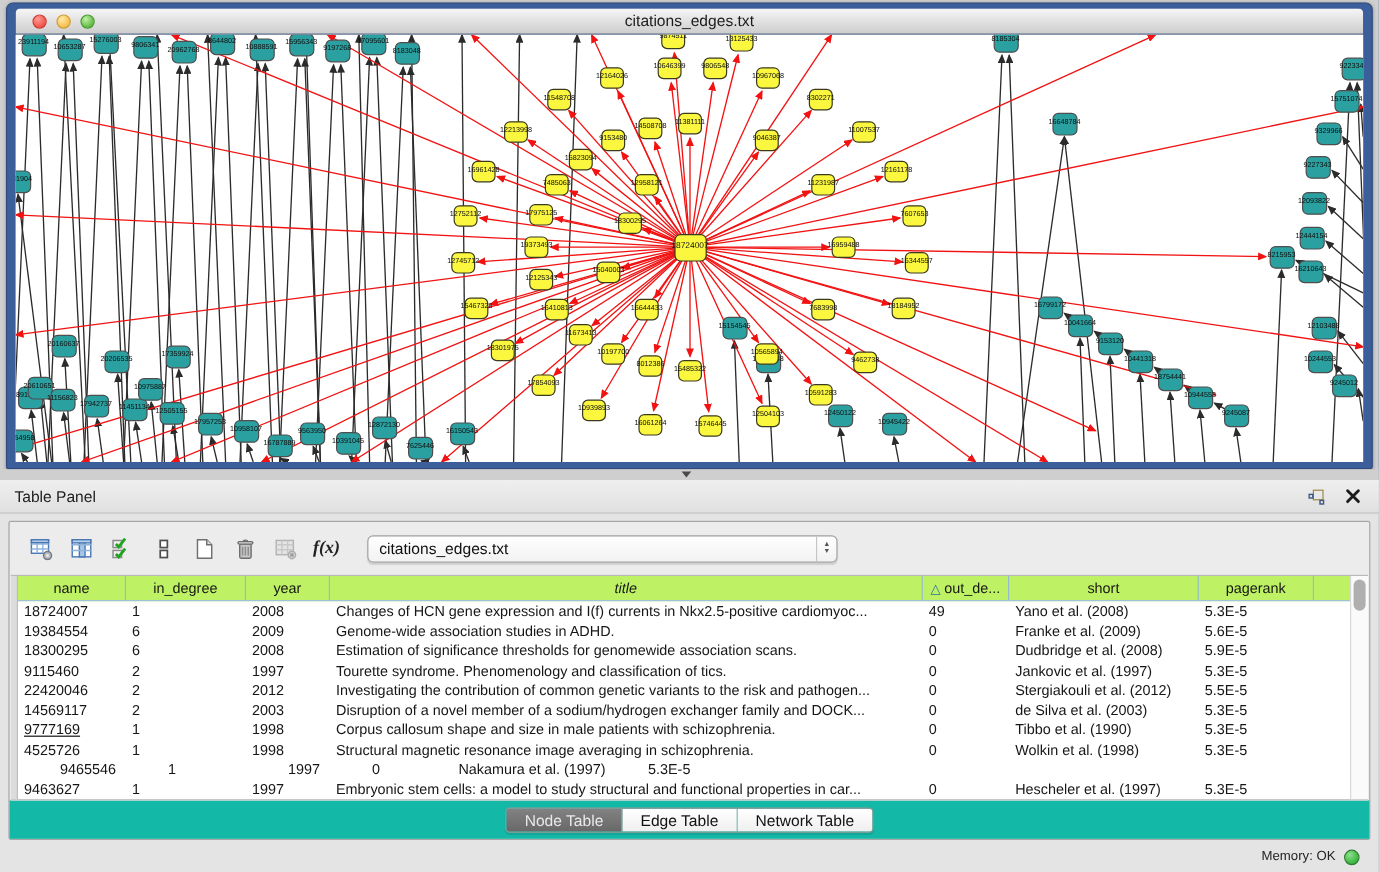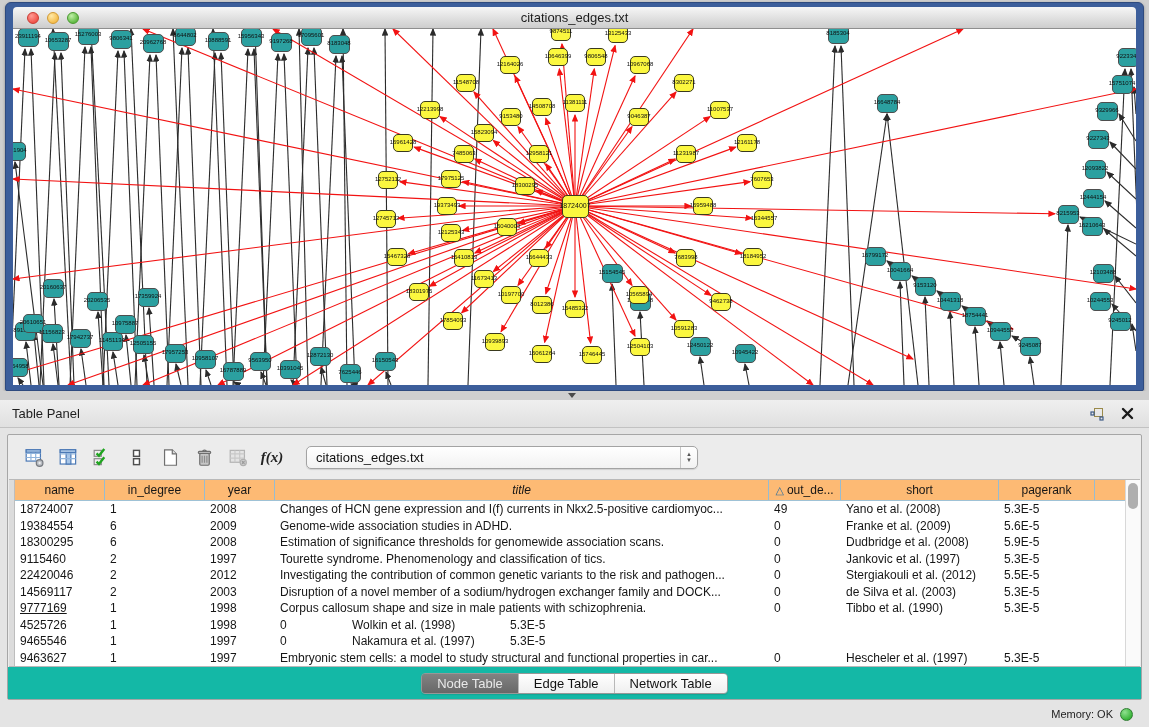--- a/index.html
+++ b/index.html
@@ -49,21 +49,21 @@
   .fx-btn { font-family:"Liberation Serif", serif; font-style:italic; font-size:15px; color:#222; font-weight:bold; }
   .combo { margin-left:14px; width:392px; height:23px; background:linear-gradient(#FFFFFF,#F2F2F2);
     border:1px solid #A3A3A3; border-radius:5px; display:flex; align-items:center; box-shadow:0 1px 1px rgba(0,0,0,.12); }
   .combo .val { flex:1; font-size:13px; color:#111; padding-left:9px; }
   .combo .stepper { width:17px; height:100%; border-left:1px solid #C6C6C6; display:flex; flex-direction:column;
     align-items:center; justify-content:center; font-size:6px; color:#555; line-height:6px; }
 
   .table-wrap { flex:1; position:relative; margin:0 1px; background:#FFFFFF; border-top:1px solid #B9B9B9; border-bottom:1px solid #B9B9B9; display:flex; }
   .row-strip { width:6px; background:#DCDCDC; border-right:1px solid #BDBDBD; }
   .tbl { flex:1; overflow:hidden; position:relative; }
-  .tbl-header { display:flex; height:21px; background:#fdba74; border-bottom:1px solid #9FC2D6; }
+  .tbl-header { display:flex; height:21px; background:#bef264; border-bottom:1px solid #9FC2D6; }
   .th { font-size:12px; color:#161616; text-align:center; line-height:20px; border-right:1px solid #97BCD1;
     overflow:hidden; white-space:nowrap; }
   .th .sort { color:#2F6F9F; font-size:11px; margin-right:3px; }
   .tr { display:flex; height:16.5px; }
   .td { font-size:12px; color:#161616; line-height:16.5px; padding-left:5px; overflow:hidden; white-space:nowrap; }
   .vscroll { width:15px; background:#FAFAFA; border-left:1px solid #D8D8D8; position:relative; }
   .vthumb { position:absolute; left:2px; top:3px; width:10px; height:26px; background:#AFAFAF; border-radius:6px; }
 
   .tabs-bar { height:32px; display:flex; align-items:center; justify-content:center; background:#14b8a6; }
   .seg { display:flex; border:1px solid #979797; border-radius:4px; overflow:hidden; box-shadow:0 1px 1px rgba(0,0,0,.1); }
@@ -734,26 +734,27 @@
               <div class="td" style="width: 70px;">1998</div>
               <div class="td" style="width: 494px;">Corpus callosum shape and size in male patients with schizophrenia.</div>
               <div class="td" style="width: 72px;">0</div>
               <div class="td" style="width: 158px;">Tibbo et al. (1990)</div>
               <div class="td" style="width: 96px;">5.3E-5</div>
             </div>
             <div class="tr">
               <div class="td" style="width: 90px;">4525726</div>
               <div class="td" style="width: 100px;">1</div>
               <div class="td" style="width: 70px;">1998</div>
+              <div class="td" style="width: 494px;">Structural magnetic resonance image averaging in schizophrenia.</div>
               <div class="td" style="width: 72px;">0</div>
               <div class="td" style="width: 158px;">Wolkin et al. (1998)</div>
               <div class="td" style="width: 96px;">5.3E-5</div>
             </div>
             <div class="tr">
-              <div class="td" style="width: 90px;">9465546</div>
+              <div class="td" style="width: 90px; margin-left: 30px;">9465546</div>
               <div class="td" style="width: 100px;">1</div>
               <div class="td" style="width: 70px;">1997</div>
               <div class="td" style="width: 72px;">0</div>
               <div class="td" style="width: 158px;">Nakamura et al. (1997)</div>
               <div class="td" style="width: 96px;">5.3E-5</div>
             </div>
             <div class="tr">
               <div class="td" style="width: 90px;">9463627</div>
               <div class="td" style="width: 100px;">1</div>
               <div class="td" style="width: 70px;">1997</div>

